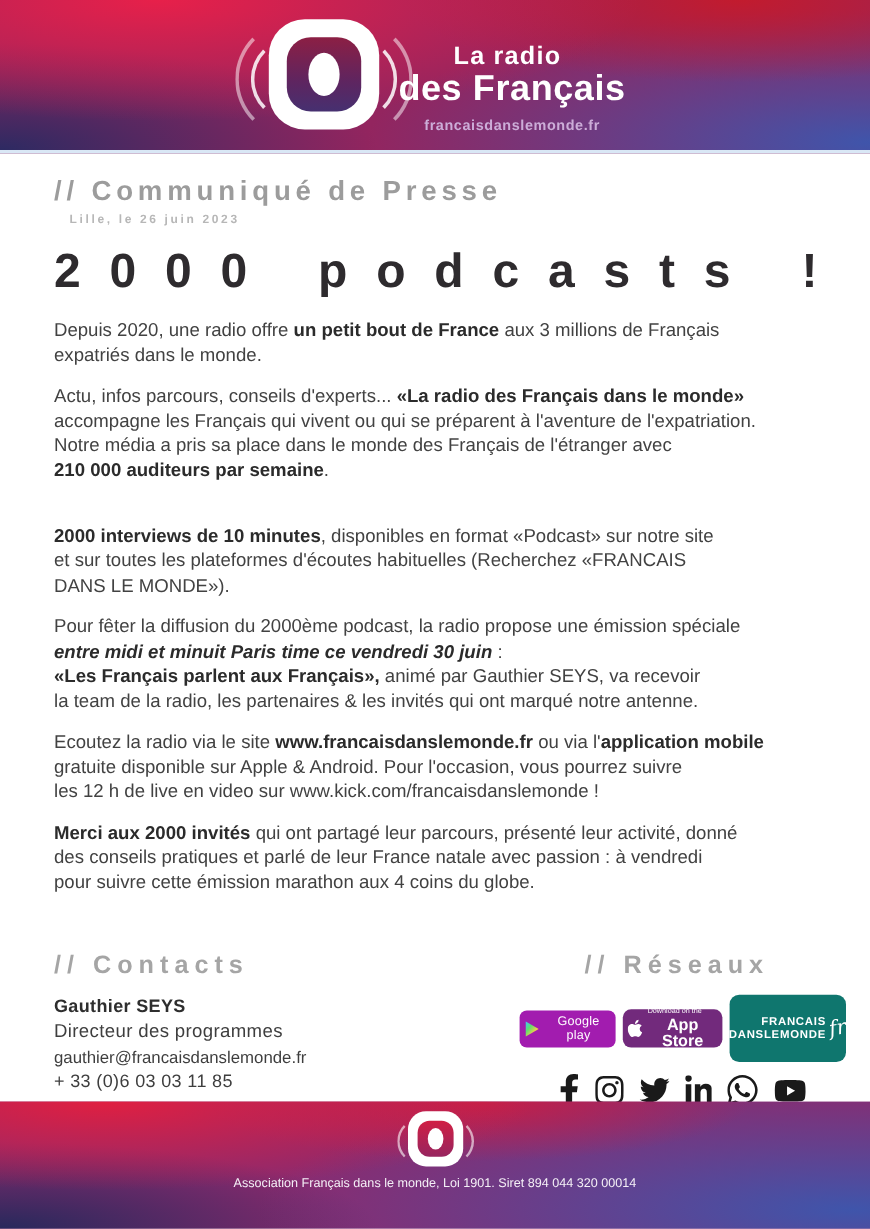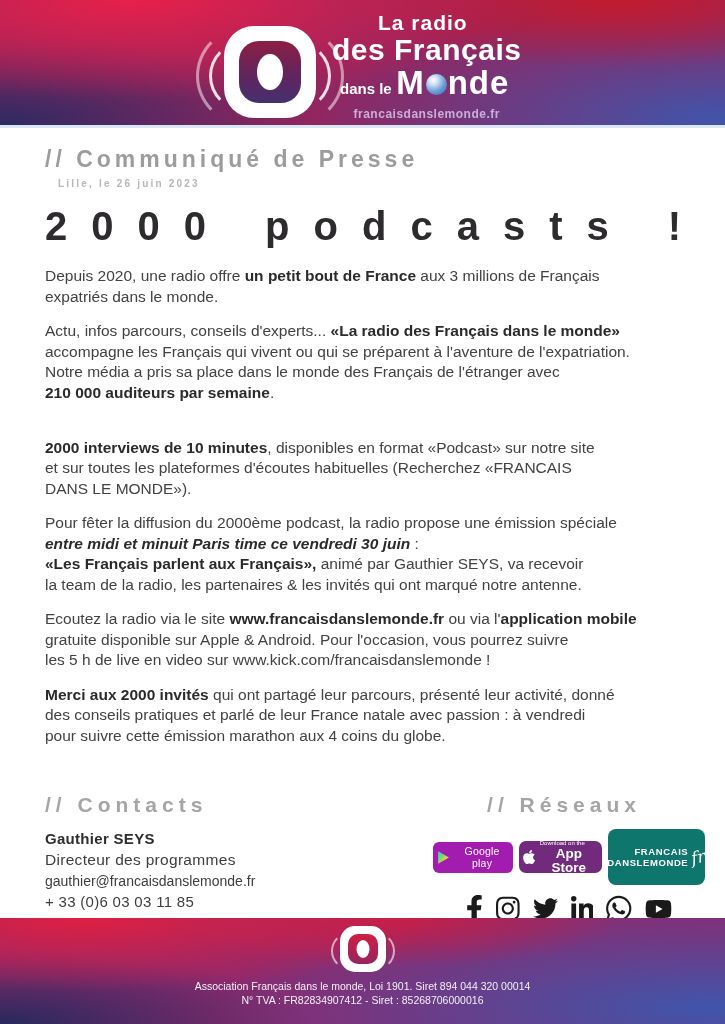--- a/index.html
+++ b/index.html
@@ -116,39 +116,35 @@
         <span class="arc arc-r2"></span>
         <div class="squircle">
           <div class="hole">
             <div class="oval"></div>
           </div>
         </div>
       </div>
       <div class="logo-text">
         <div class="lt1">La radio</div>
         <div class="lt2">des Français</div>
-        <div class="lt3">
-          <span class="lt3s">dans le</span>
-          <span class="lt3b"><span>M</span><span class="globe"></span><span>nde</span></span>
-        </div>
         <div class="site">francaisdanslemonde.fr</div>
       </div>
     </div>
   </div>
 
   <div class="content">
     <div class="kicker">// Communiqué de Presse</div>
     <div class="dateline">Lille, le 26 juin 2023</div>
     <div class="title">2000 podcasts !</div>
     <div class="paras">
         <p><span>Depuis 2020, une radio offre </span><span class="b">un petit bout de France</span><span> aux 3 millions de Français</span><br><span>expatriés dans le monde.</span></p>
         <p><span>Actu, infos parcours, conseils d'experts... </span><span class="b">«La radio des Français dans le monde»</span><br><span>accompagne les Français qui vivent ou qui se préparent à l'aventure de l'expatriation.</span><br><span>Notre média a pris sa place dans le monde des Français de l'étranger avec</span><br><span class="b">210 000 auditeurs par semaine</span><span>.</span></p>
         <p><br><span class="b">2000 interviews de 10 minutes</span><span>, disponibles en format «Podcast» sur notre site</span><br><span>et sur toutes les plateformes d'écoutes habituelles (Recherchez «FRANCAIS</span><br><span>DANS LE MONDE»).</span></p>
         <p><span>Pour fêter la diffusion du 2000ème podcast, la radio propose une émission spéciale</span><br><span class="b i">entre midi et minuit Paris time ce vendredi 30 juin</span><span> :</span><br><span class="b">«Les Français parlent aux Français»,</span><span> animé par Gauthier SEYS, va recevoir</span><br><span>la team de la radio, les partenaires &amp; les invités qui ont marqué notre antenne.</span></p>
-        <p><span>Ecoutez la radio via le site </span><span class="b">www.francaisdanslemonde.fr</span><span> ou via l'</span><span class="b">application mobile</span><br><span>gratuite disponible sur Apple &amp; Android. Pour l'occasion, vous pourrez suivre</span><br><span>les 5 h de live en video sur www.kick.com/francaisdanslemonde !</span></p>
+        <p><span>Ecoutez la radio via le site </span><span class="b">www.francaisdanslemonde.fr</span><span> ou via l'</span><span class="b">application mobile</span><br><span>gratuite disponible sur Apple &amp; Android. Pour l'occasion, vous pourrez suivre</span><br><span>les 12 h de live en video sur www.kick.com/francaisdanslemonde !</span></p>
         <p><span class="b">Merci aux 2000 invités</span><span> qui ont partagé leur parcours, présenté leur activité, donné</span><br><span>des conseils pratiques et parlé de leur France natale avec passion : à vendredi</span><br><span>pour suivre cette émission marathon aux 4 coins du globe.</span></p>
       </div>
   </div>
 
   <div class="bottom">
     <div class="contacts">
       <div class="sec-heading">// Contacts</div>
       <div class="contact-name">Gauthier SEYS</div>
       <div class="contact-role">Directeur des programmes</div>
       <div class="contact-email">gauthier@francaisdanslemonde.fr</div>
@@ -230,17 +226,16 @@
       <span class="f-arc f-arc-l"></span>
       <span class="f-arc f-arc-r"></span>
       <div class="f-squircle">
         <div class="f-hole">
           <div class="f-oval"></div>
         </div>
       </div>
     </div>
     <div class="f-lines">
       <div>Association Français dans le monde, Loi 1901. Siret 894 044 320 00014</div>
-      <div>N° TVA : FR82834907412 - Siret : 85268706000016</div>
     </div>
   </div>
 
 </div>
 
 </body></html>

